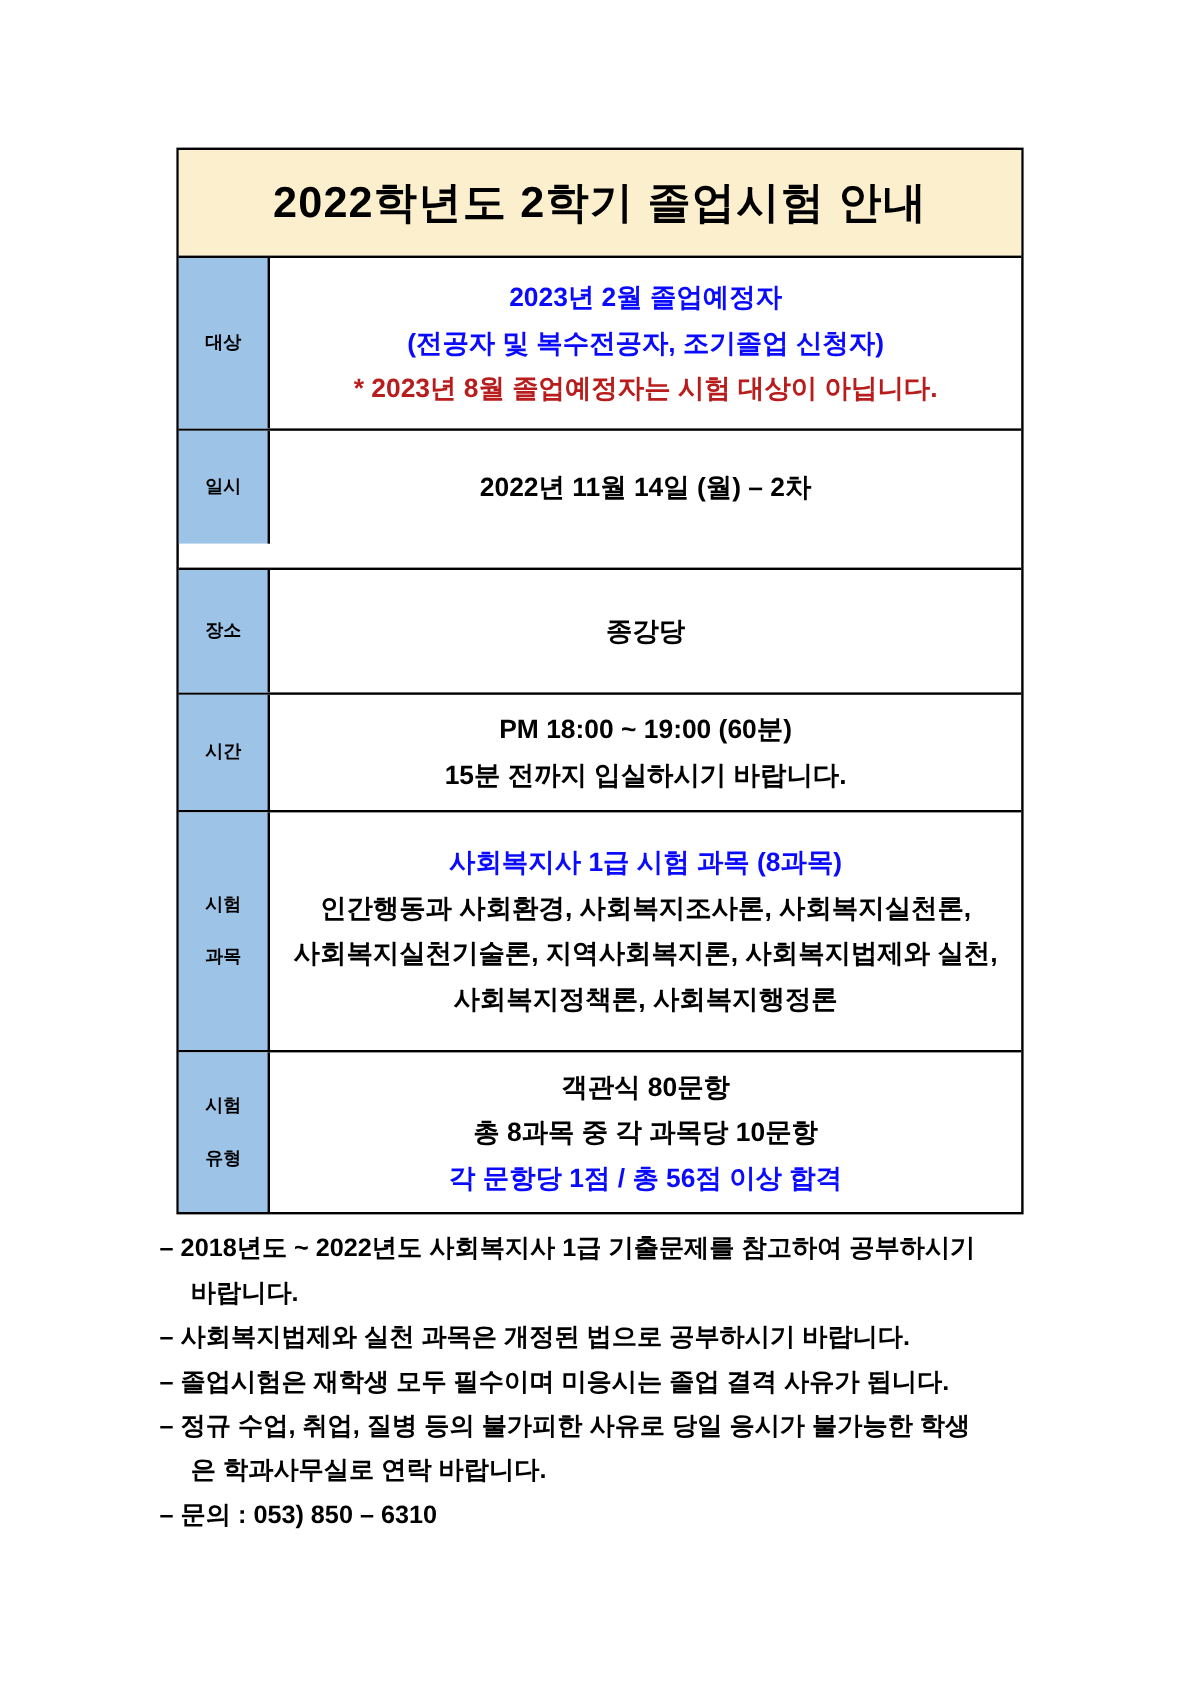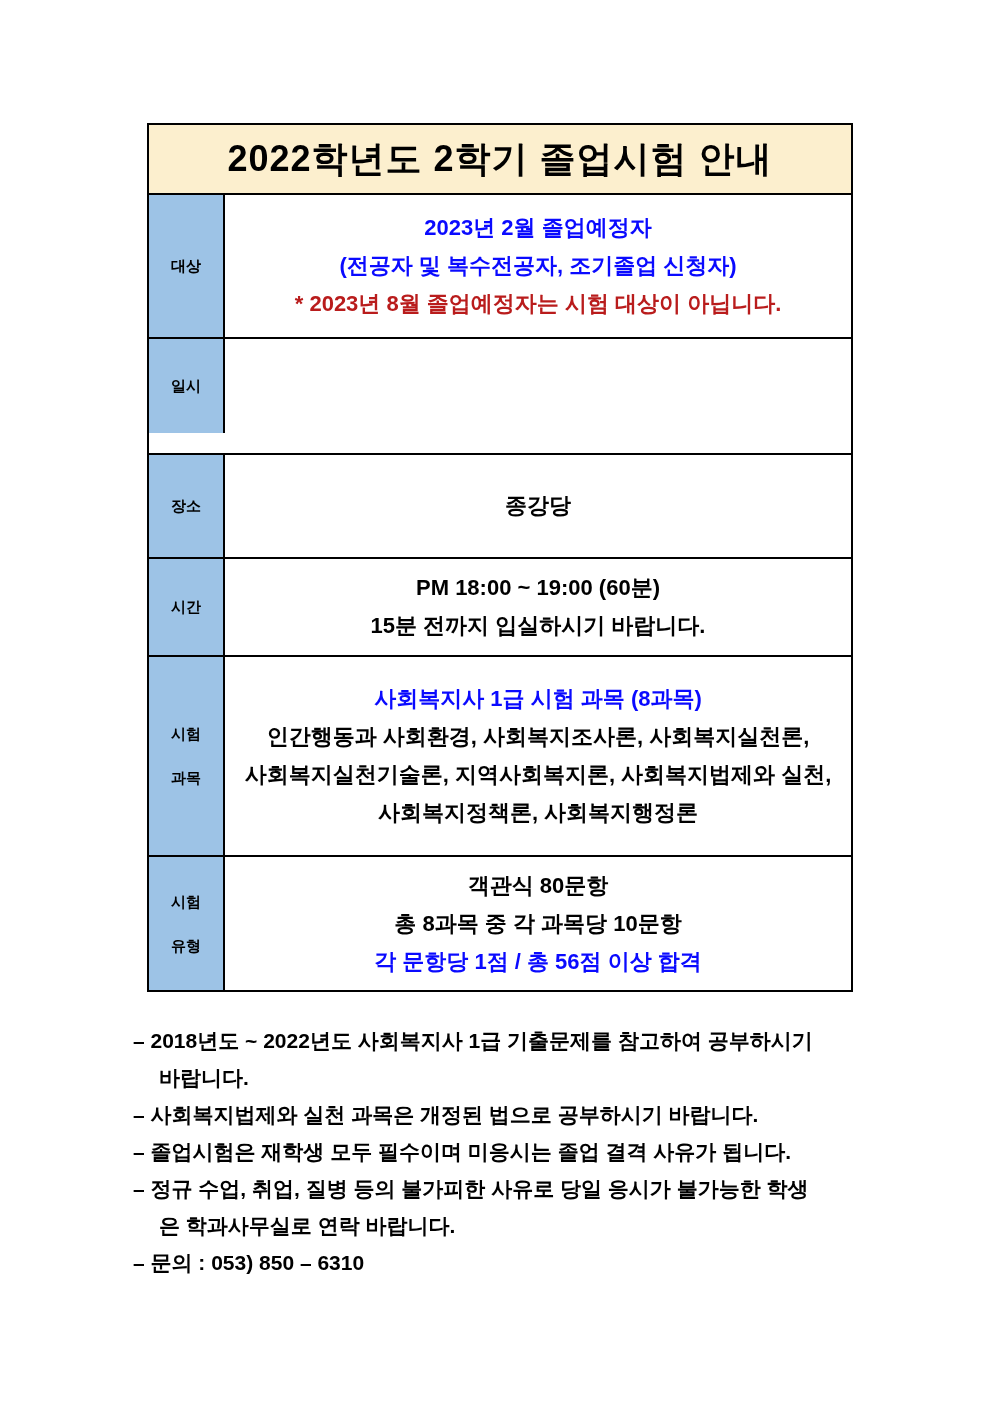--- a/index.html
+++ b/index.html
@@ -15,21 +15,21 @@
 
   
   .doc-table {
     position: absolute;
     left: 147px;
     top: 123px;
     width: 706px;
     border: 2px solid #000000;
   }
   .banner {
-    height: 68px;
+    height: 88px;
     background: #FCEFCE;
     display: flex;
     align-items: center;
     justify-content: center;
   }
   .banner .title-text {
     font-size: 36px;
     font-weight: bold;
     letter-spacing: 1px;
   }
@@ -103,20 +103,23 @@
     <div class="t-label">대상</div>
     <div class="t-content">
       <div class="c-blue">2023년 2월 졸업예정자</div>
       <div class="c-blue">(전공자 및 복수전공자, 조기졸업 신청자)</div>
       <div class="c-red">* 2023년 8월 졸업예정자는 시험 대상이 아닙니다.</div>
     </div>
   </div>
 
   <div class="t-row row-date">
     <div class="t-label">일시</div>
+    <div class="t-content">
+      <div>2022년 11월 14일 (월) – 2차</div>
+    </div>
   </div>
 
   <div class="t-row row-place">
     <div class="t-label">장소</div>
     <div class="t-content">
       <div>종강당</div>
     </div>
   </div>
 
   <div class="t-row row-time">

